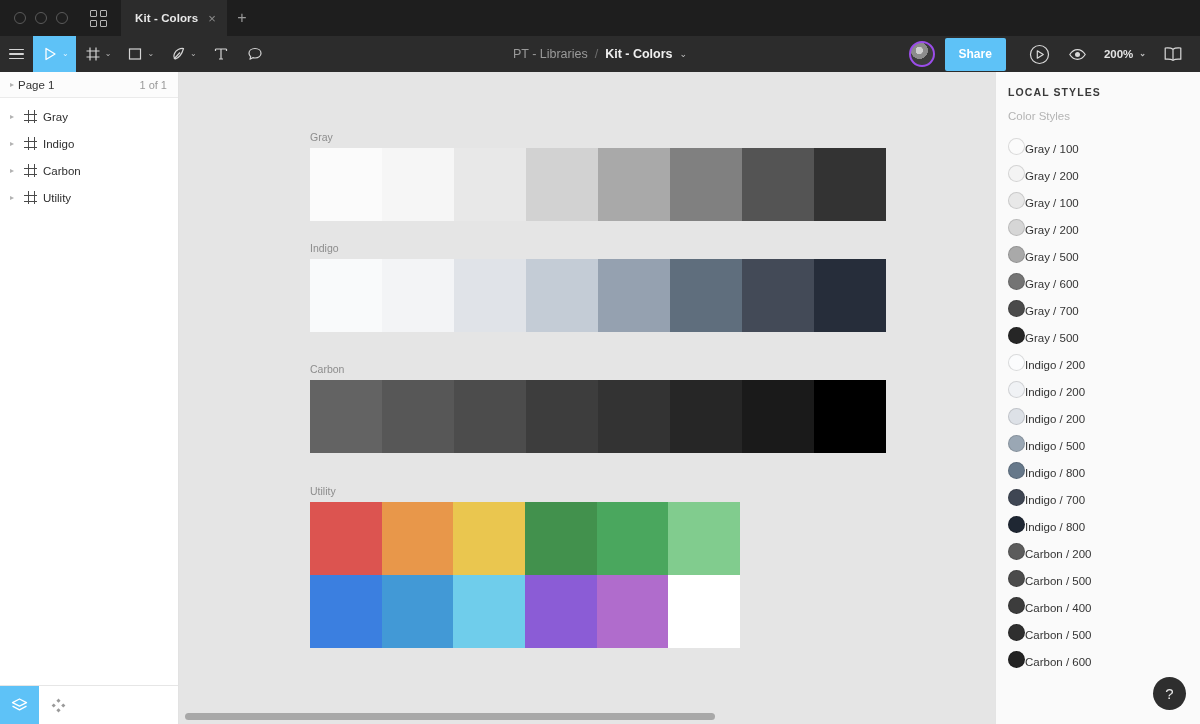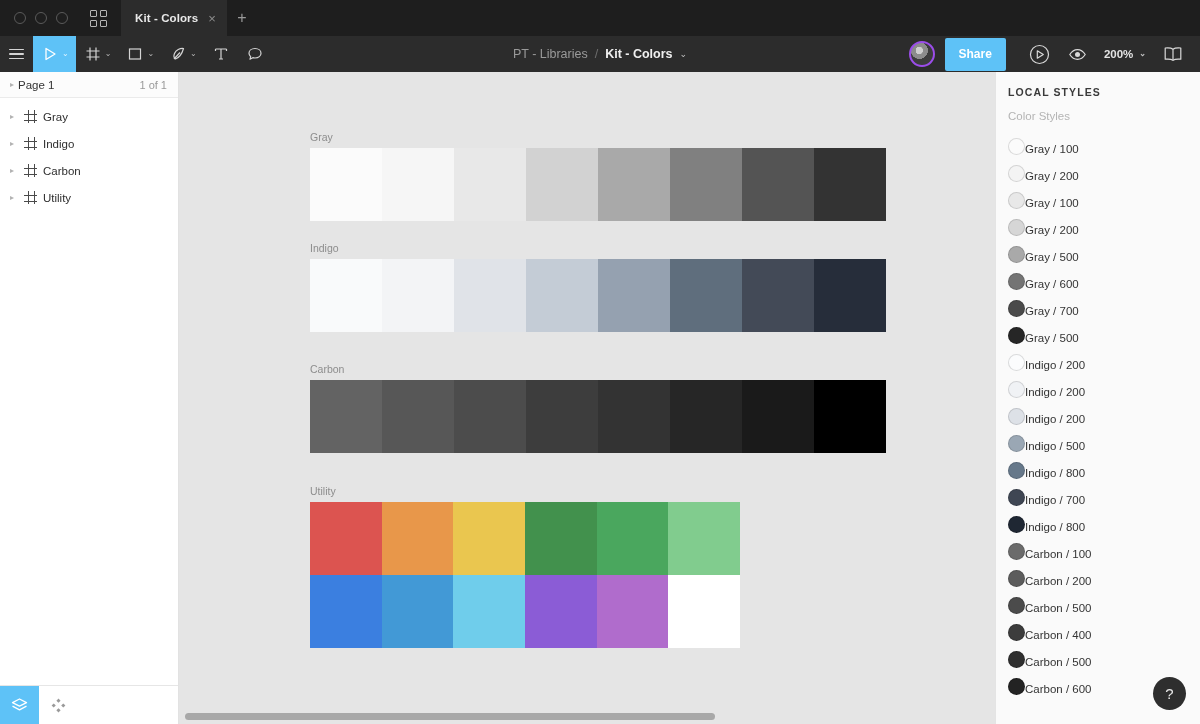--- a/index.html
+++ b/index.html
@@ -439,24 +439,20 @@
         </div>
         <div class="style-row">
           <span class="sw-dot" style="background: rgb(63, 70, 83);"></span>
           <span class="style-name">Indigo / 700</span>
         </div>
         <div class="style-row">
           <span class="sw-dot" style="background: rgb(31, 39, 51);"></span>
           <span class="style-name">Indigo / 800</span>
         </div>
         <div class="style-row">
-          <span class="sw-dot" style="background: rgb(107, 107, 107);"></span>
-          <span class="style-name">Carbon / 100</span>
-        </div>
-        <div class="style-row">
           <span class="sw-dot" style="background: rgb(92, 92, 92);"></span>
           <span class="style-name">Carbon / 200</span>
         </div>
         <div class="style-row">
           <span class="sw-dot" style="background: rgb(75, 75, 75);"></span>
           <span class="style-name">Carbon / 500</span>
         </div>
         <div class="style-row">
           <span class="sw-dot" style="background: rgb(60, 60, 60);"></span>
           <span class="style-name">Carbon / 400</span>

